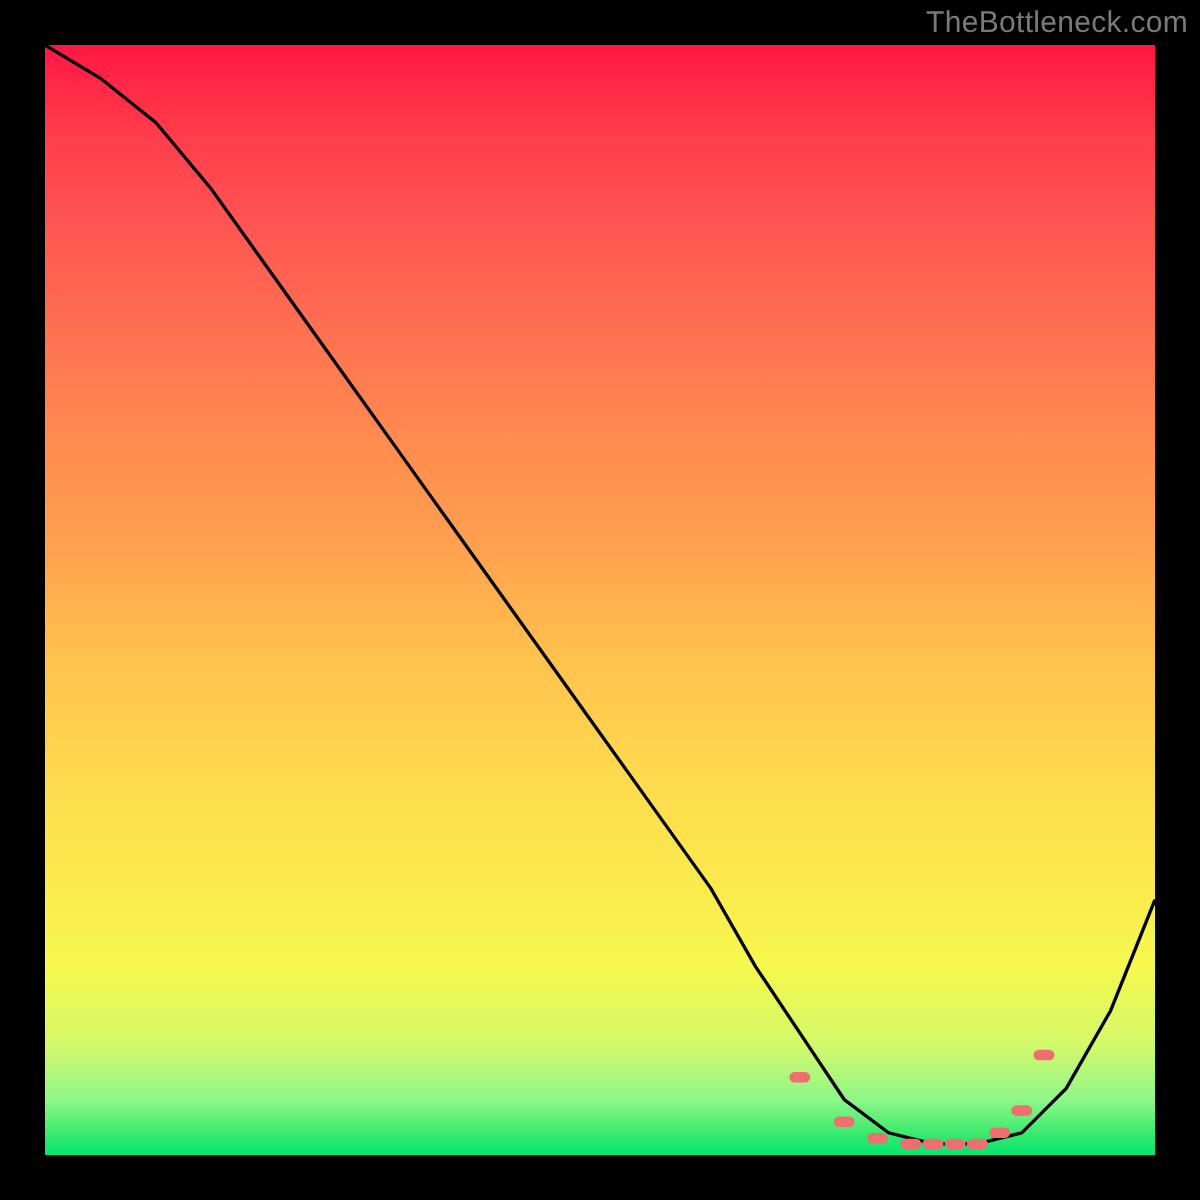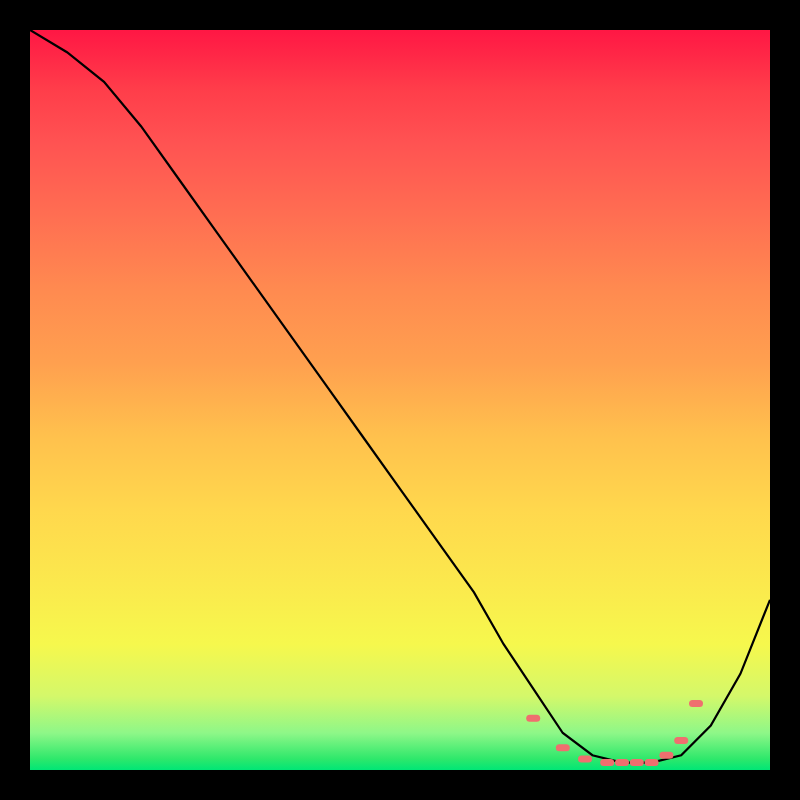--- a/index.html
+++ b/index.html
@@ -85,13 +85,14 @@
           <rect x="585.0" y="729.1" width="14" height="7" rx="3.5" fill="#ef6f6f"></rect>
           <rect x="599.8" y="729.1" width="14" height="7" rx="3.5" fill="#ef6f6f"></rect>
           <rect x="614.6" y="729.1" width="14" height="7" rx="3.5" fill="#ef6f6f"></rect>
           <rect x="629.4" y="721.7" width="14" height="7" rx="3.5" fill="#ef6f6f"></rect>
           <rect x="644.2" y="706.9" width="14" height="7" rx="3.5" fill="#ef6f6f"></rect>
           <rect x="659.0" y="669.9" width="14" height="7" rx="3.5" fill="#ef6f6f"></rect>
         </g>
     </svg>
   </div>
 
+  <div class="watermark">TheBottleneck.com</div>
 </div>
 
 </body></html>

